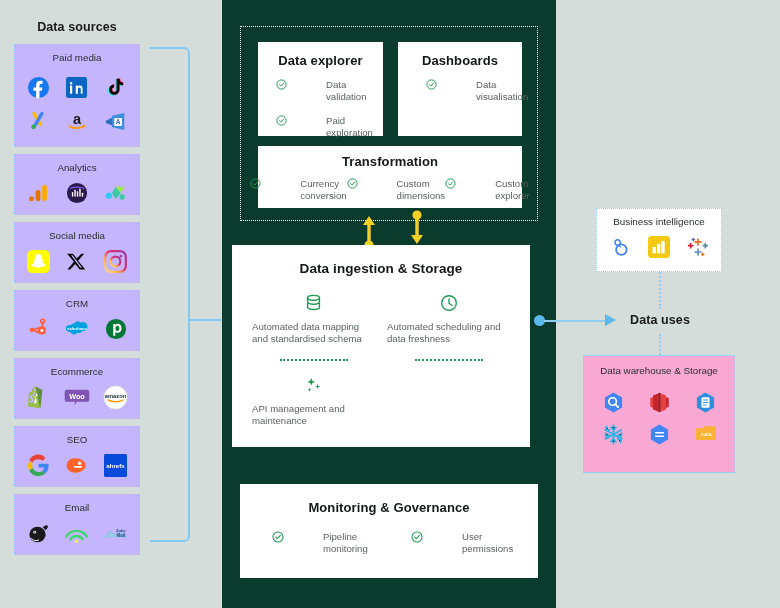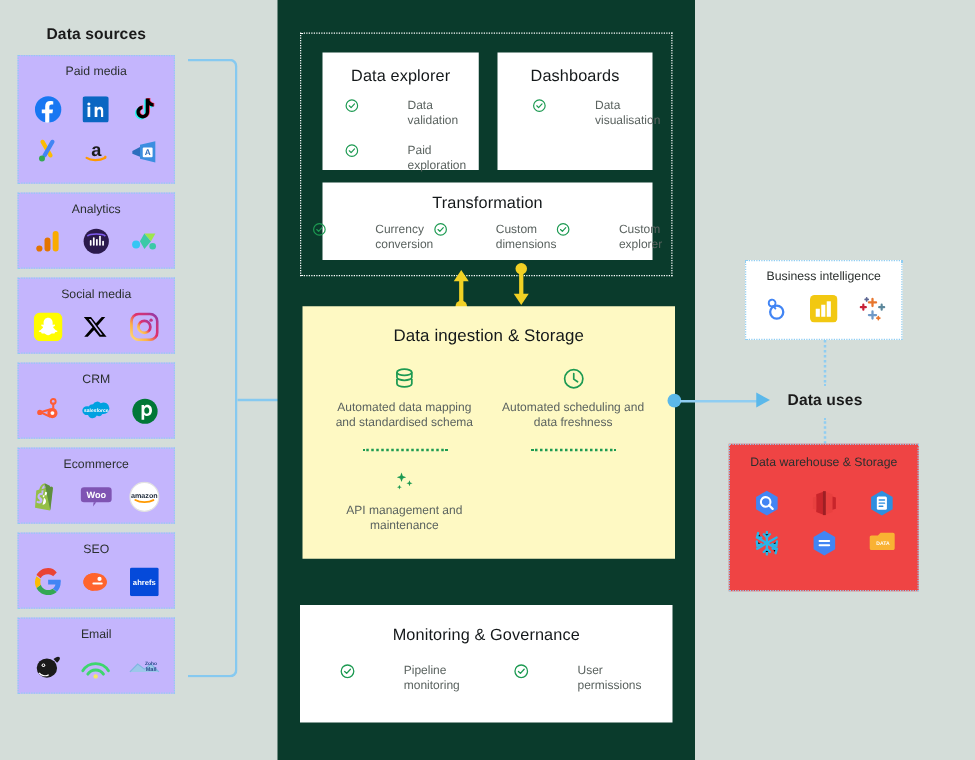--- a/index.html
+++ b/index.html
@@ -6,21 +6,21 @@
   html, body {
     width: 780px; height: 608px;
     background: #d4ddd9;
     font-family: "Liberation Sans", sans-serif;
     overflow: hidden;
   }
   #stage { position: relative; width: 780px; height: 608px; }
 
   
   .hdg { font-size: 12.5px; color: #1a1a1a; font-weight: 600; letter-spacing: .1px; }
-  .card-title { font-size: 13px; font-weight: 400; color: #14181a; letter-spacing: .1px; }
+  .card-title { font-size: 13px; font-weight: 700; color: #14181a; letter-spacing: .1px; }
   .feat-label { font-size: 9.6px; color: #5b6360; line-height: 1.28; margin-left: 32px; }
   .src-title { font-size: 9.8px; color: #2a2f2e; text-align: center; }
 
   
   #left-col { position: absolute; left: 14px; top: 20px; width: 126px; }
   #data-sources-heading { text-align: center; width: 126px; margin-bottom: 10px; }
   .src-card {
     background: #c4b5fd;
     border: 1.4px dotted #8fcdf2;
     margin-bottom: 7px;
@@ -74,27 +74,27 @@
   .checkrow-3 { display: flex; justify-content: center; margin-top: 9px; padding: 0 6px; }
   .checkrow-3 .feat-row { margin-top: 0; padding-left: 0; flex: 1; }
 
   
   .yarrow { position: absolute; }
   #yarrow-up   { left: 361px; top: 216px; }
   #yarrow-down { left: 409px; top: 210px; }
 
   
   #ingestion {
-    position: absolute; left: 242px; top: 245px;
+    position: absolute; left: 232px; top: 245px;
     width: 298px; height: 202px;
-    background: #fef9c3; padding: 16px 14px 0 14px;
+    background: #ffffff; padding: 16px 14px 0 14px;
   }
   #ingestion .card-title { font-size: 13.5px; }
   .ing-grid { display: grid; grid-template-columns: 1fr 1fr; margin-top: 16px; }
-  .ing-cell { text-align: center; padding: 0 6px; }
+  .ing-cell { padding: 0 6px; }
   .ing-cell .icon-wrap { height: 22px; display: flex; align-items: center; justify-content: center; }
   .ing-cell .cap { font-size: 9.6px; color: #5b6360; line-height: 1.3; margin-top: 7px; }
   .ing-divider { height: 0; border-top: 2px dotted #1d9a52; width: 68px; margin: 13px auto 13px auto; }
 
   
   #monitoring {
     position: absolute; left: 240px; top: 484px;
     width: 298px; height: 94px;
     background: #fff; padding: 16px 10px 0 10px;
   }
@@ -120,21 +120,21 @@
   
   #bi-card {
     position: absolute; left: 596px; top: 208px;
     width: 126px; height: 64px;
     background: #fff; border: 1.4px dotted #8fcdf2;
     padding: 7px 4px 0 4px;
   }
   #dw-card {
     position: absolute; left: 583px; top: 355px;
     width: 152px; height: 118px;
-    background: #ef4444; border: 1.4px dotted #8fcdf2;
+    background: #f9a8d4; border: 1.4px dotted #8fcdf2;
     padding: 9px 6px 0 6px;
   }
   #dw-card .src-icons { margin-top: 10px; }
   #dw-card .src-icons .ico { margin: 3px 0; flex: 0 0 33%; }
 
   svg { display: block; }
 </style>
 </head>
 <body>
 

